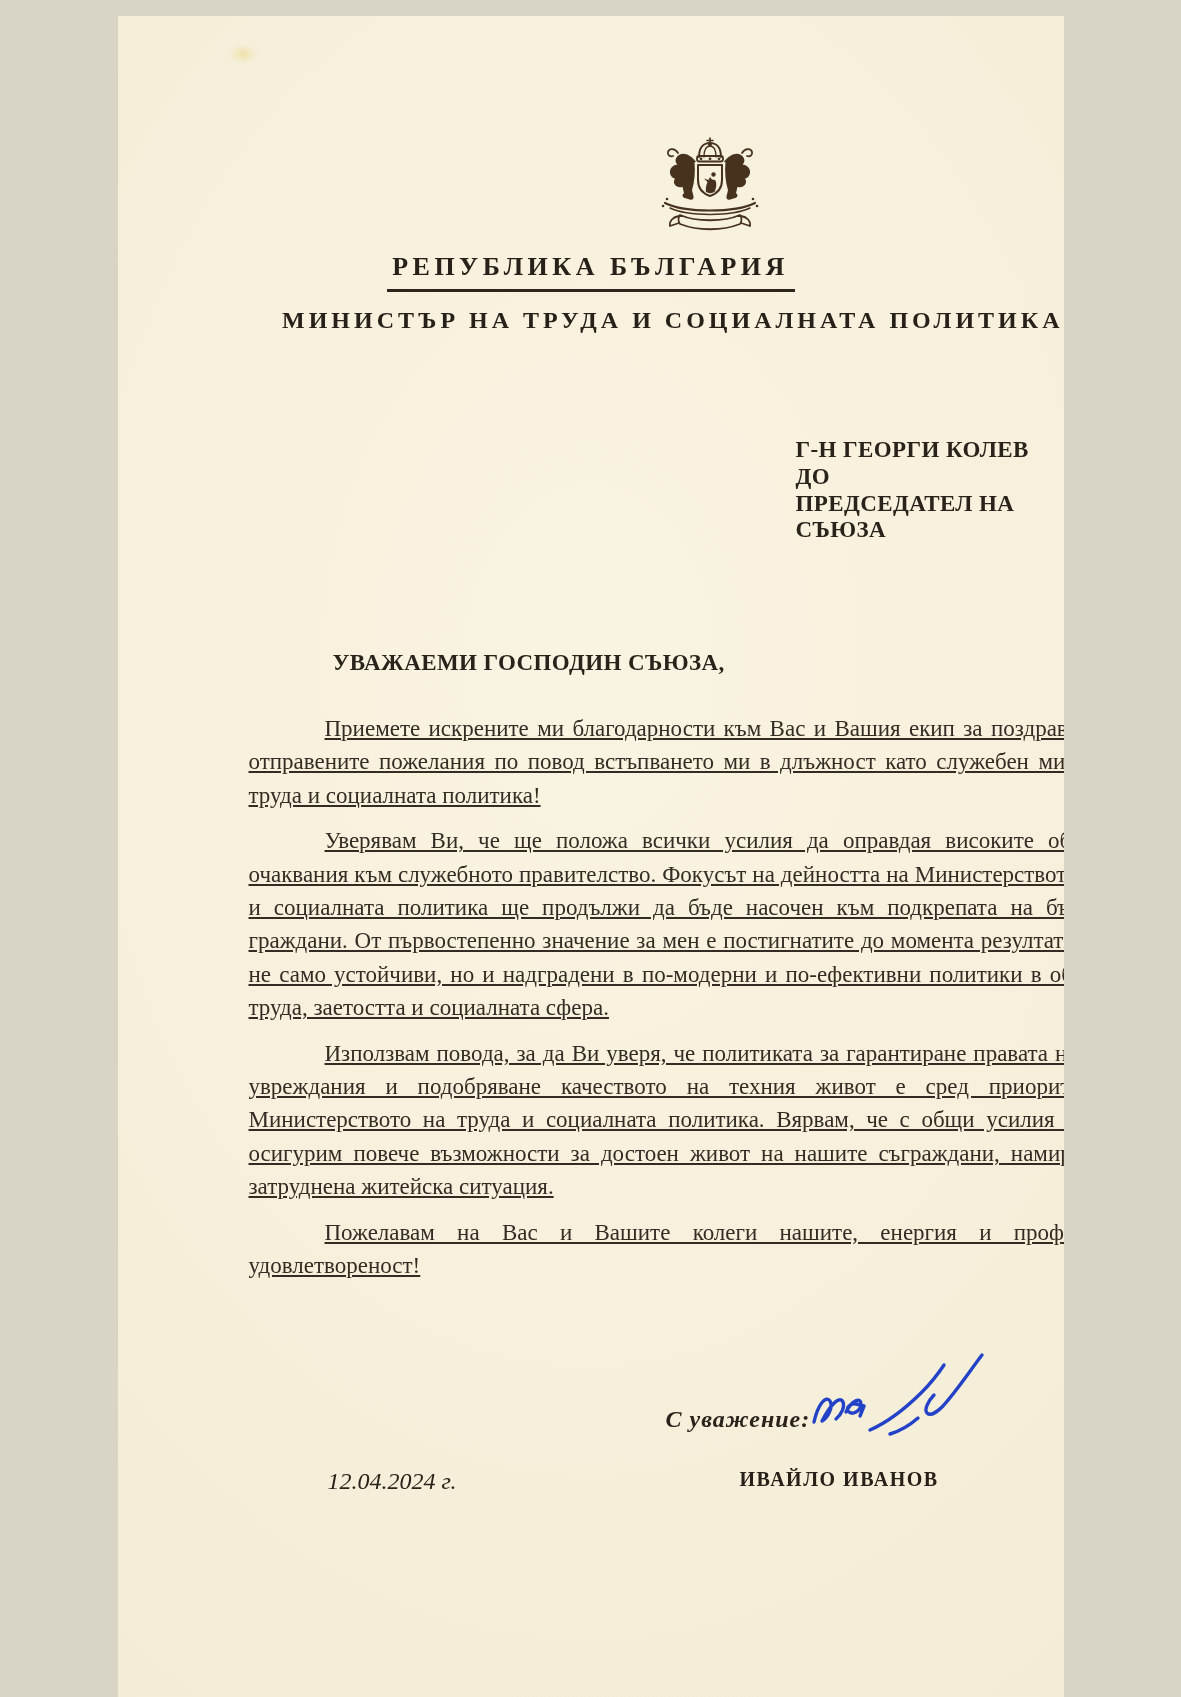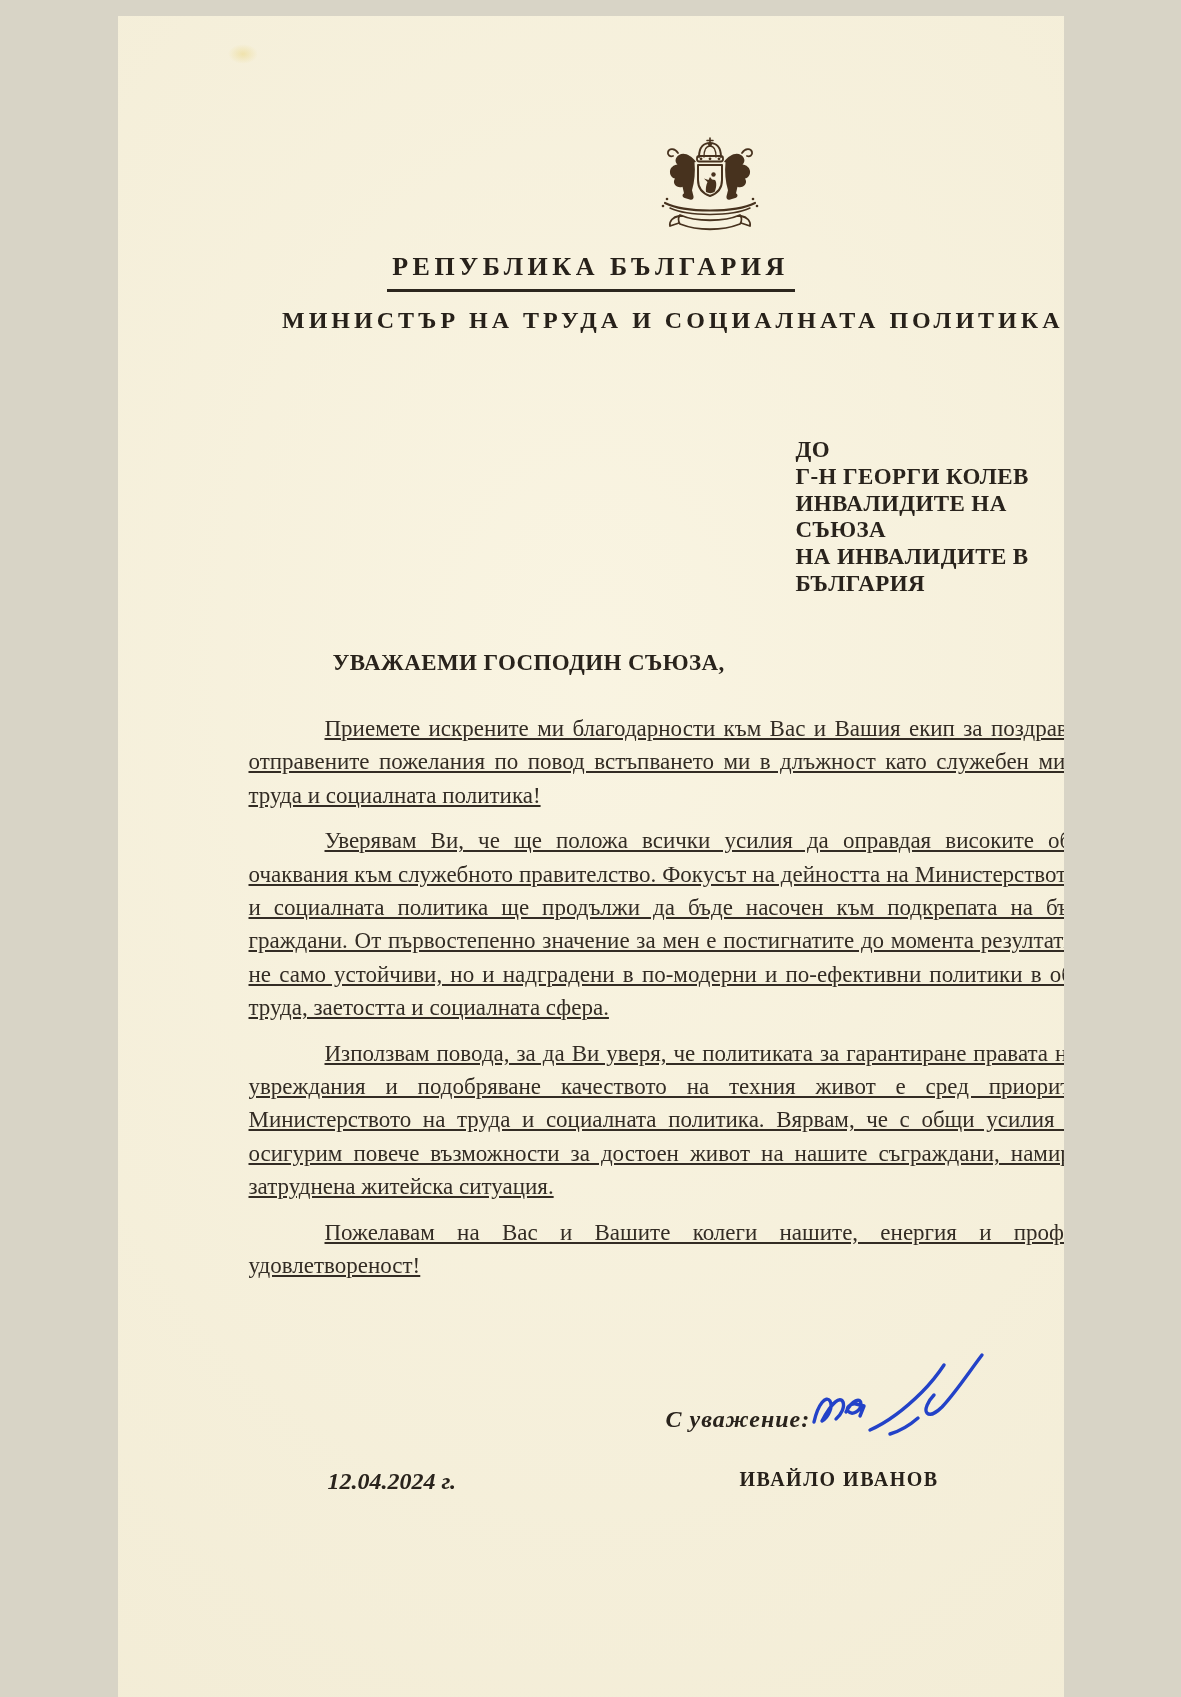--- a/index.html
+++ b/index.html
@@ -50,21 +50,21 @@
   }
   .body-text p { margin:0 0 12px 0; text-indent:76px;text-decoration:underline; }
   .closing-label {
     position:absolute; left:548px; top:1390px;
     font-size:24px; font-weight:bold; font-style:italic;
     letter-spacing:1px; color:#29231c;
   }
   .signature { position:absolute; left:688px; top:1334px; width:185px; height:102px; }
   .letter-date {
     position:absolute; left:210px; top:1452px;
-    font-size:24px; font-weight:bold; font-style:italic; color:#29231c;
+    font-size:24px; font-weight:normal; font-style:italic; color:#29231c;
   }
   .signatory-name {
     position:absolute; left:622px; top:1452px;
     font-size:20px; font-weight:bold; letter-spacing:1.5px; color:#27211a;
   }
   .scan-edge {
     position:absolute; left:0; right:0; bottom:0; height:7px;
     background:linear-gradient(to bottom, rgba(252,250,240,0.9), #e6e2d2 55%, #99968c);
   }
 </style>
@@ -110,24 +110,23 @@
       <use href="#sup-lion"></use>
       <use href="#sup-lion" transform="translate(128,0) scale(-1,1)"></use>
     </svg>
   </div>
 
   <div class="republic-title">РЕПУБЛИКА БЪЛГАРИЯ</div>
   <div class="header-divider"></div>
   <div class="ministry-title">МИНИСТЪР НА ТРУДА И СОЦИАЛНАТА ПОЛИТИКА</div>
 
   <div class="recipient">
+    <div>Г-Н ГЕОРГИ КОЛЕВ</div>
     <div>ДО</div>
-    <div>Г-Н ГЕОРГИ КОЛЕВ</div>
-    <div>ИНВАЛИДИТЕ НА СЪЮЗА</div>
-    <div>НА ИНВАЛИДИТЕ В БЪЛГАРИЯ</div>
+    <div>ПРЕДСЕДАТЕЛ НА СЪЮЗА</div>
   </div>
 
   <div class="salutation">УВАЖАЕМИ ГОСПОДИН СЪЮЗА,</div>
 
   <div class="body-text">
     <p>Приемете искрените ми благодарности към Вас и Вашия екип за поздравленията и отправените пожелания по повод встъпването ми в длъжност като служебен министър на труда и социалната политика!</p>
     <p>Уверявам Ви, че ще положа всички усилия да оправдая високите обществени очаквания към служебното правителство. Фокусът на дейността на Министерството на труда и социалната политика ще продължи да бъде насочен към подкрепата на българските граждани. От първостепенно значение за мен е постигнатите до момента резултати да бъдат не само устойчиви, но и надградени в по-модерни и по-ефективни политики в областта на труда, заетостта и социалната сфера.</p>
     <p>Използвам повода, за да Ви уверя, че политиката за гарантиране правата на хората с увреждания и подобряване качеството на техния живот е сред приоритетите на Министерството на труда и социалната политика. Вярвам, че с общи усилия можем да осигурим повече възможности за достоен живот на нашите съграждани, намиращи се в затруднена житейска ситуация.</p>
     <p>Пожелавам на Вас и Вашите колеги нашите, енергия и професионална удовлетвореност!</p>
   </div>

